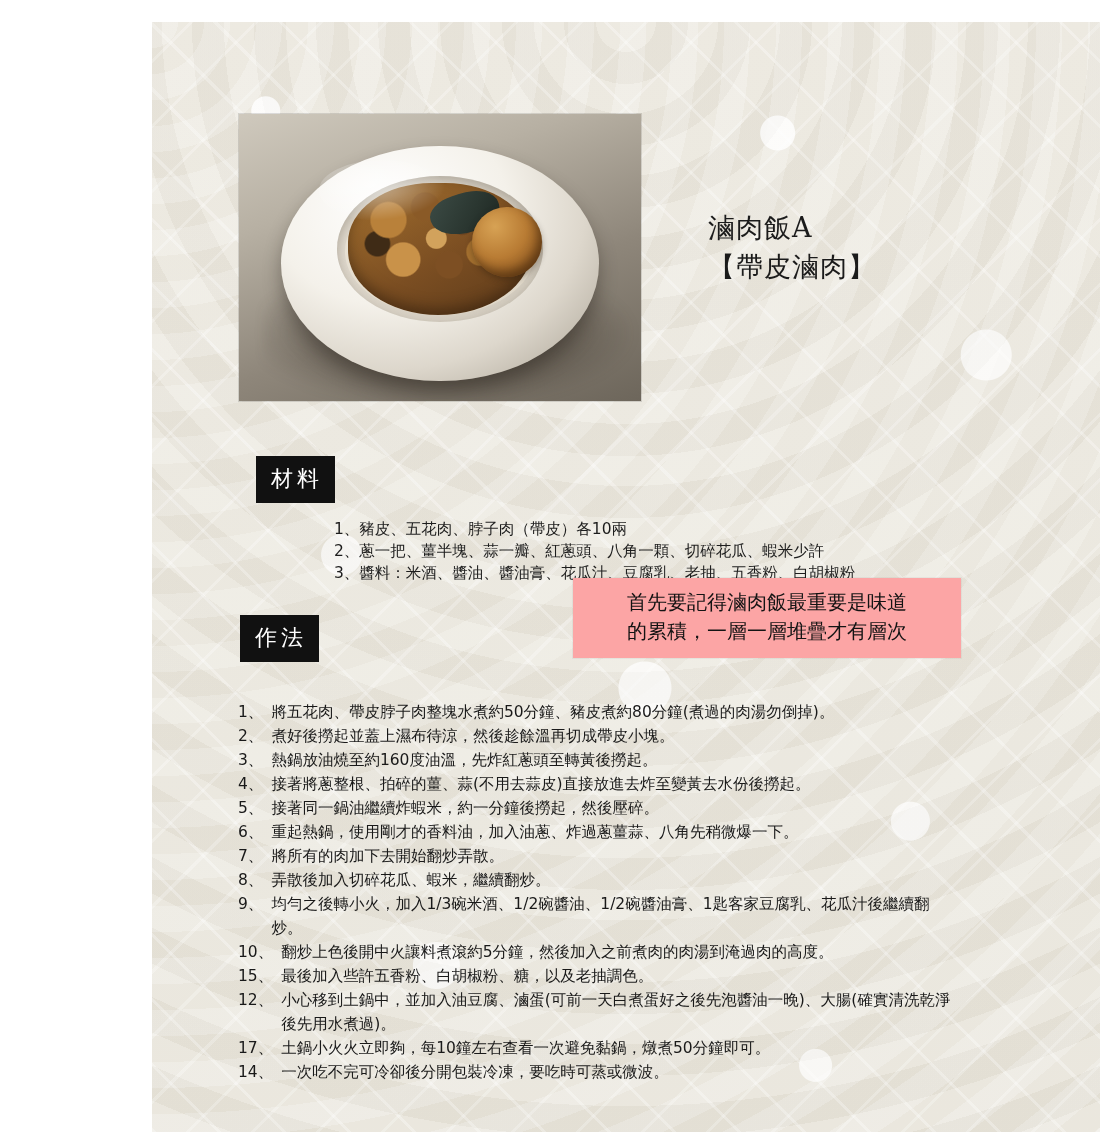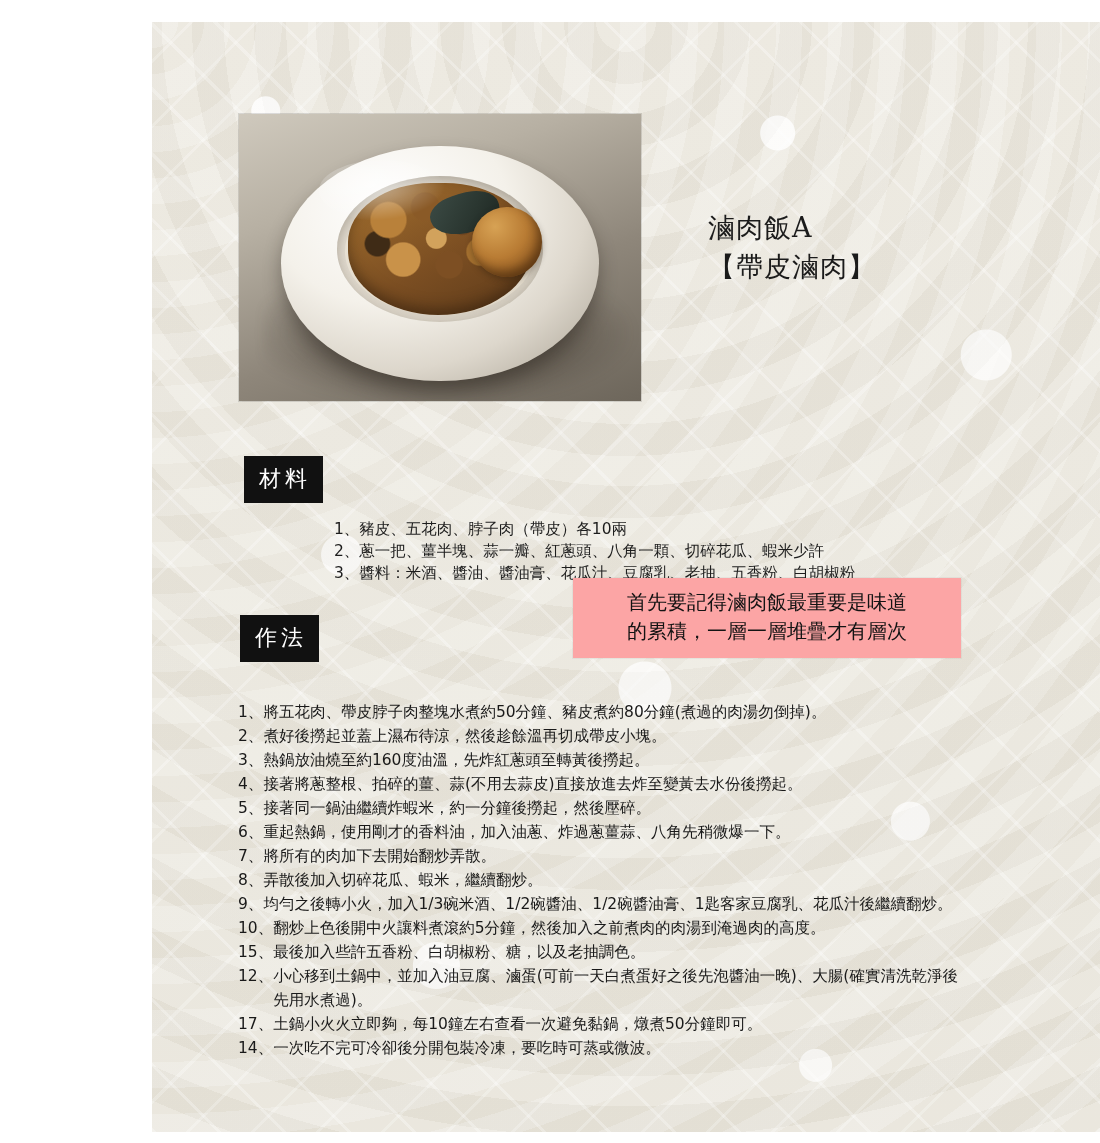--- a/index.html
+++ b/index.html
@@ -190,21 +190,21 @@
     position: absolute;
     background: #111111;
     color: #ffffff;
     font-family: "DejaVu Serif", "Liberation Serif", serif;
     font-size: 22px;
     letter-spacing: 4px;
     text-align: center;
     padding: 8px 10px 9px 13px;
     width: 56px;
   }
-  #tag-materials { left: 244px; top: 456px; }
+  #tag-materials { left: 256px; top: 456px; }
   #tag-steps { left: 240px; top: 615px; }
 
   
   #materials {
     position: absolute;
     left: 334px;
     top: 470px;
     width: 640px;
     font-size: 15.5px;
     line-height: 22px;
@@ -244,20 +244,21 @@
   .step {
     display: flex;
     align-items: flex-start;
   }
   .step .num {
     flex: 0 0 auto;
     white-space: nowrap;
   }
   .step .txt {
     flex: 1 1 auto;
+    margin-left: 8px;
   }
 </style>
 </head>
 <body>
 
 <div id="page">
 
   <div id="sheet"></div>
   <div id="left-margin"></div>
   <div id="top-margin"></div>

